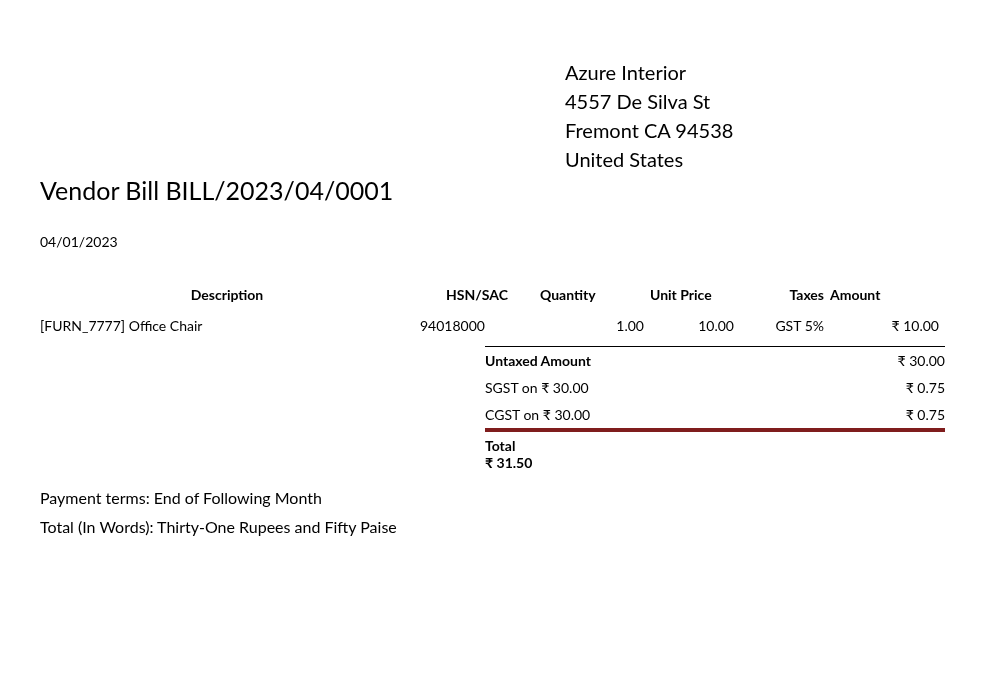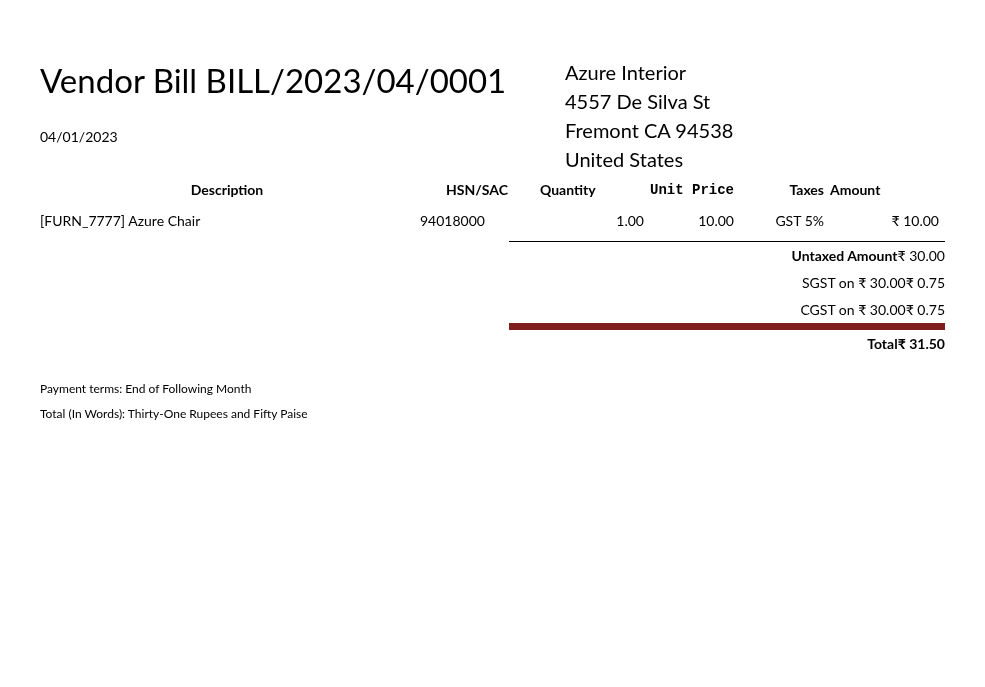--- a/index.html
+++ b/index.html
@@ -14,62 +14,62 @@
     position: relative;
   }
   .vendor-address {
     position: absolute;
     left: 565px;
     top: 58px;
     line-height: 1.45;
     font-size: 20px;
   }
   .title {
-    font-size: 33px;
+    font-size: 25px;
     font-weight: 400;
+    margin-top: 115px;
     margin-bottom: 28px;
   }
   .date-block { margin-bottom: 32px; font-size: 14px; }
   .date-block .label { font-weight: 700; margin-bottom: 2px; }
   .line-table { width: 100%; border-collapse: collapse; font-size: 14px; }
   .line-table thead th {
     text-align: center;
     font-weight: 700;
     padding: 4px 6px 10px 0;
   }
   .line-table thead th.num { text-align: left; }
   .line-table tbody td {
     padding: 4px 6px 8px 0;
     vertical-align: top;
   }
   .line-table tbody td.num { text-align: right; }
   .line-table .col-desc { width: 380px; }
   .line-table .col-hsn { width: 120px; }
   .line-table .col-qty { width: 110px; text-align: right; }
-  .line-table .col-uprice { width: 90px; text-align: right; font-family: Liberation Mono, monospace; }
+  .line-table .col-uprice { width: 90px; text-align: right; }
   .line-table .col-taxes { width: 90px; text-align: right; padding-left: 4px;}
   .line-table .col-amount { text-align: right; }
 
   .totals {
     width: 460px;
     margin-left: auto;
     margin-top: 4px;
     font-size: 14px;
   }
   .totals .row {
     display: flex;
-    justify-content: flex-end;
+    justify-content: space-between;
     padding: 5px 0;
-    margin-left: 24px;
   }
   .totals .row.bordered-top { border-top: 1px solid #000; }
   .totals .row .l.bold, .totals .row .r.bold { font-weight:700; }
-  .totals .row.total-row { border-top: 7px solid #7f1d1d; font-weight:700; }
+  .totals .row.total-row { border-top: 4px solid #7f1d1d; font-weight:700;flex-direction:column; }
 
-  .footer { margin-top: 24px; font-size: 12px; }
+  .footer { margin-top: 12px; font-size: 16px; }
   .footer p { margin-bottom: 10px; }
   .bold { font-weight: 400; }
 </style>
 </head>
 <body>
 
 <div class="vendor-address">
   <div>Azure Interior</div>
   <div>4557 De Silva St</div>
   <div>Fremont CA 94538</div>
@@ -88,21 +88,21 @@
       <th class="col-desc">Description</th>
       <th class="col-hsn">HSN/SAC</th>
       <th class="col-qty num">Quantity</th>
       <th class="col-uprice num">Unit Price</th>
       <th class="col-taxes">Taxes</th>
       <th class="col-amount num">Amount</th>
     </tr>
   </thead>
   <tbody>
     <tr>
-      <td>[FURN_7777] Azure Chair</td>
+      <td>[FURN_7777] Office Chair</td>
       <td>94018000</td>
       <td class="num">1.00</td>
       <td class="num">10.00</td>
       <td class="col-taxes">GST 5%</td>
       <td class="num">₹ 10.00</td>
     </tr>
   </tbody>
 </table>
 
 <div class="totals">

